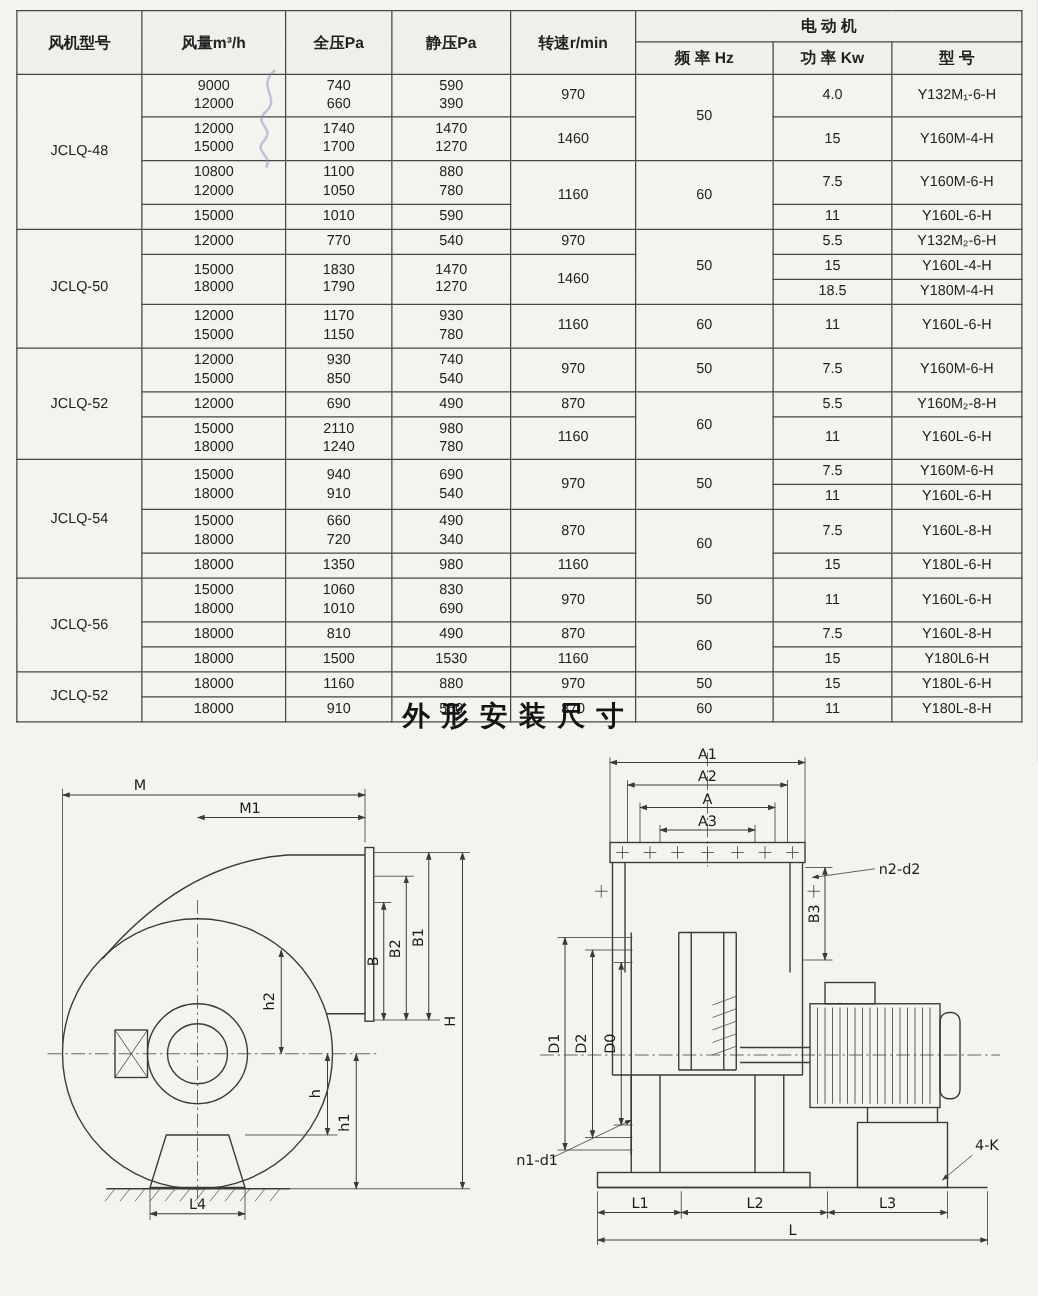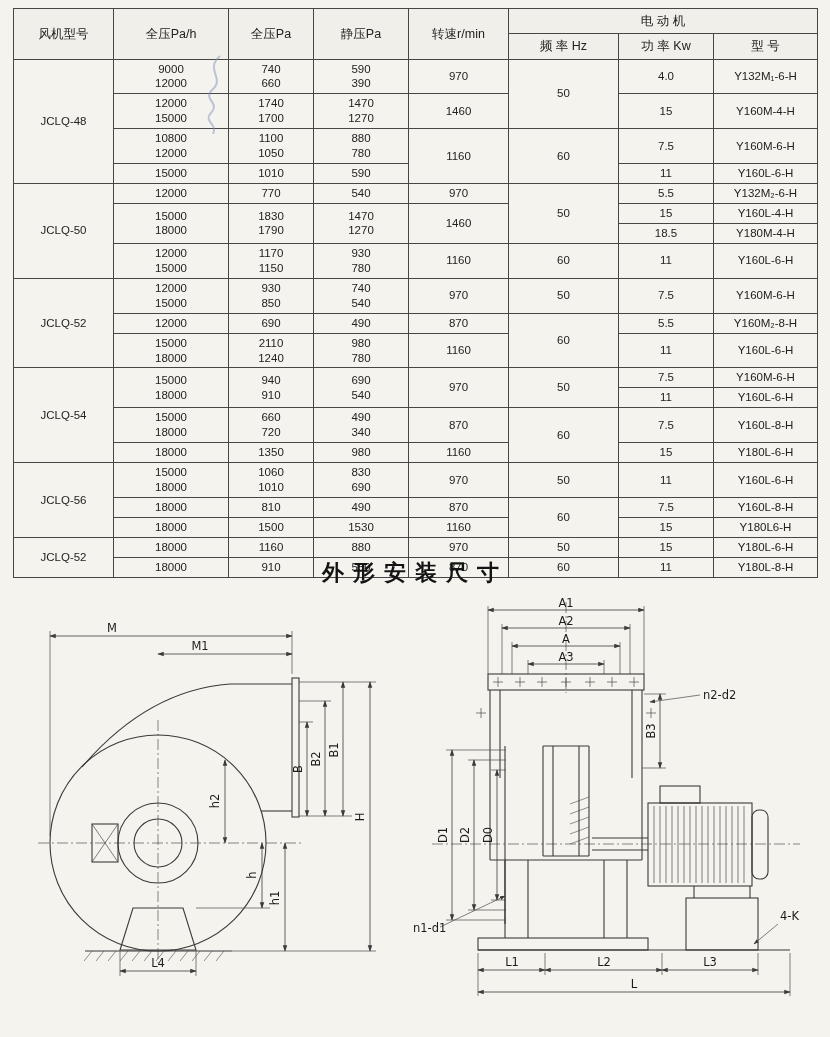--- a/index.html
+++ b/index.html
@@ -15,21 +15,21 @@
     border-collapse:collapse; table-layout:fixed;
   }
   .spec th, .spec td {
     border:1px solid #464646;
     text-align:center; vertical-align:middle;
     font-size:11.5px; line-height:1.3;
     padding:2px 1px;
     white-space:pre-line;
     color:#222;
   }
-  .spec th { font-weight:normal; font-size:12.5px; padding:4px 11px; background:rgba(0,0,0,0.015); }
+  .spec th { font-weight:bold; font-size:12.5px; padding:4px 11px; background:rgba(0,0,0,0.015); }
   
   .section-title {
     position:absolute; top:558px; left:0; width:100%;
     margin:0; text-align:center;
     font-size:22px; font-weight:bold; letter-spacing:9px; color:#141414;
   }
   
   .diagram { position:absolute; left:0; top:598px; width:830px; height:432px; }
   .diagram .ln { fill:none; stroke:#3a3a3a; stroke-width:1.1; }
   .diagram .tn { fill:none; stroke:#4a4a4a; stroke-width:0.7; }
@@ -53,21 +53,21 @@
         <col style="width:85px">
         <col style="width:95px">
       <col style="width:100px">
         <col style="width:110px">
         <col style="width:95px">
         <col style="width:104px">
     </colgroup>
     <thead>
         <tr>
           <th rowspan="2">风机型号</th>
-          <th rowspan="2">全压Pa/h</th>
+          <th rowspan="2">风量m³/h</th>
           <th rowspan="2">全压Pa</th>
           <th rowspan="2">静压Pa</th>
           <th rowspan="2">转速r/min</th>
           <th colspan="3">电  动  机</th>
         </tr>
         <tr>
           <th>频 率 Hz</th>
           <th>功 率 Kw</th>
           <th>型  号</th>
         </tr>

